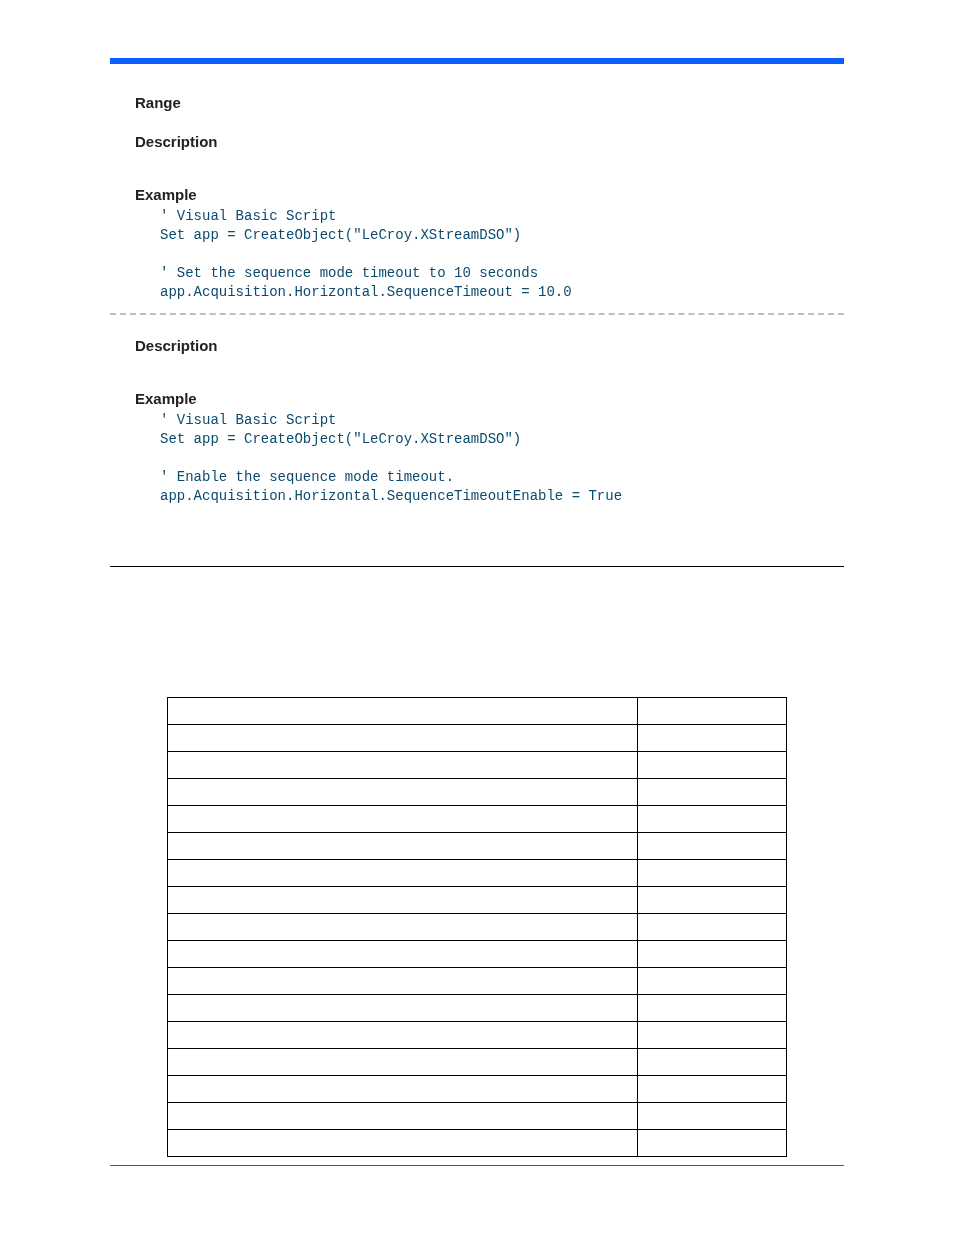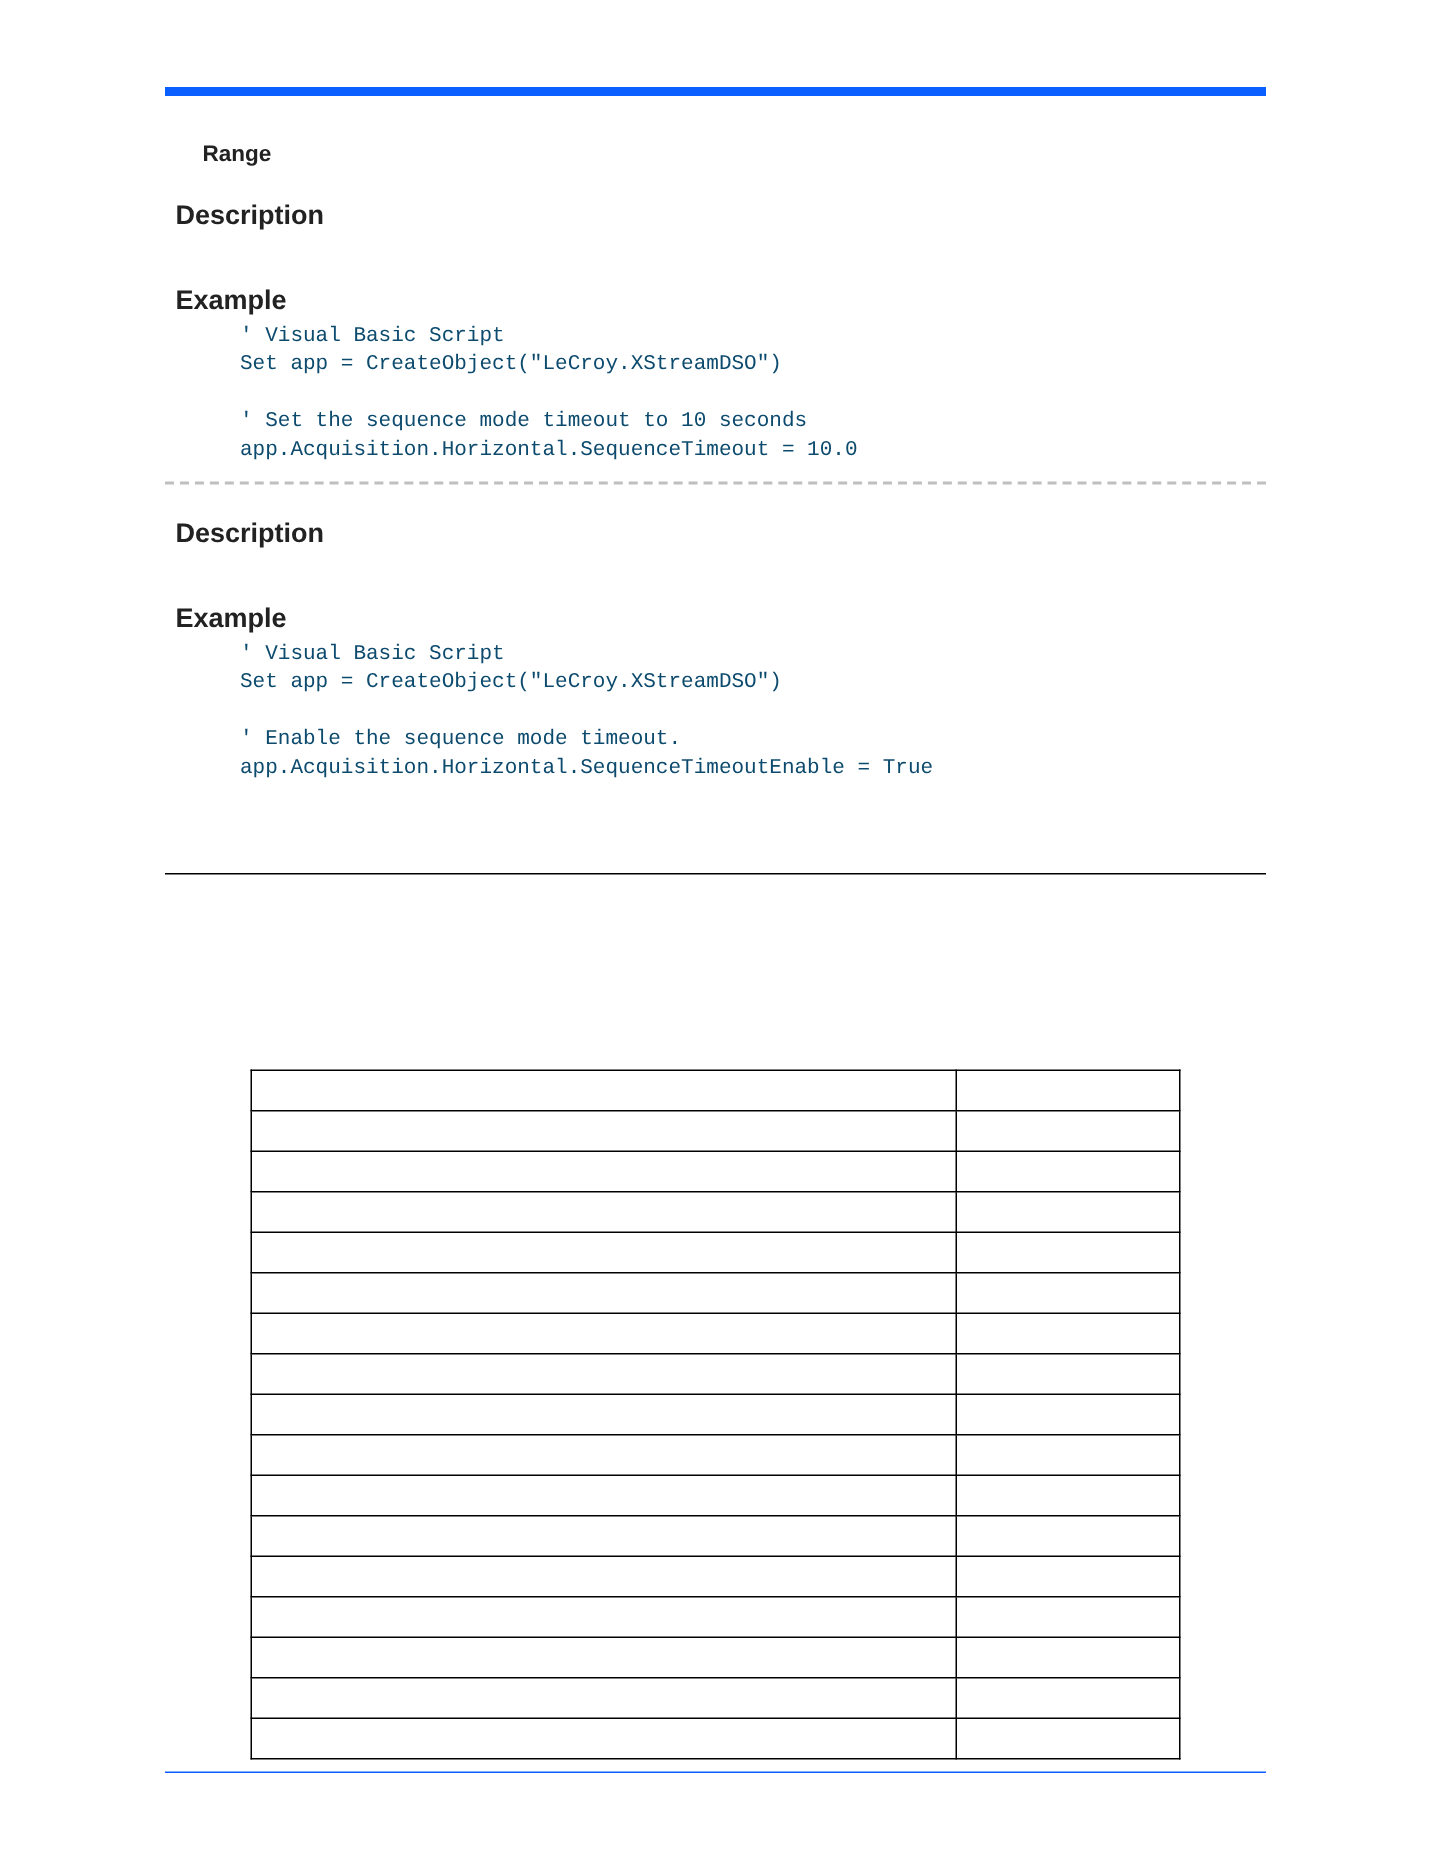--- a/index.html
+++ b/index.html
@@ -20,22 +20,22 @@
     margin-bottom: 30px;
   }
   .h-label {
     font-weight: 700;
     font-size: 15px;
     margin-left: 25px;
     margin-top: 8px;
   }
   .h-desc, .h-example {
     font-weight: 700;
-    font-size: 18px;
-    margin-left: 7px;
+    font-size: 15px;
+    margin-left: 25px;
     margin-top: 22px;
   }
   .code-block {
     font-family: "Courier New", Courier, monospace;
     font-size: 14px;
     line-height: 1.35;
     white-space: pre;
     margin: 4px 0 0 50px;
     color: #0c4a6e;
   }

